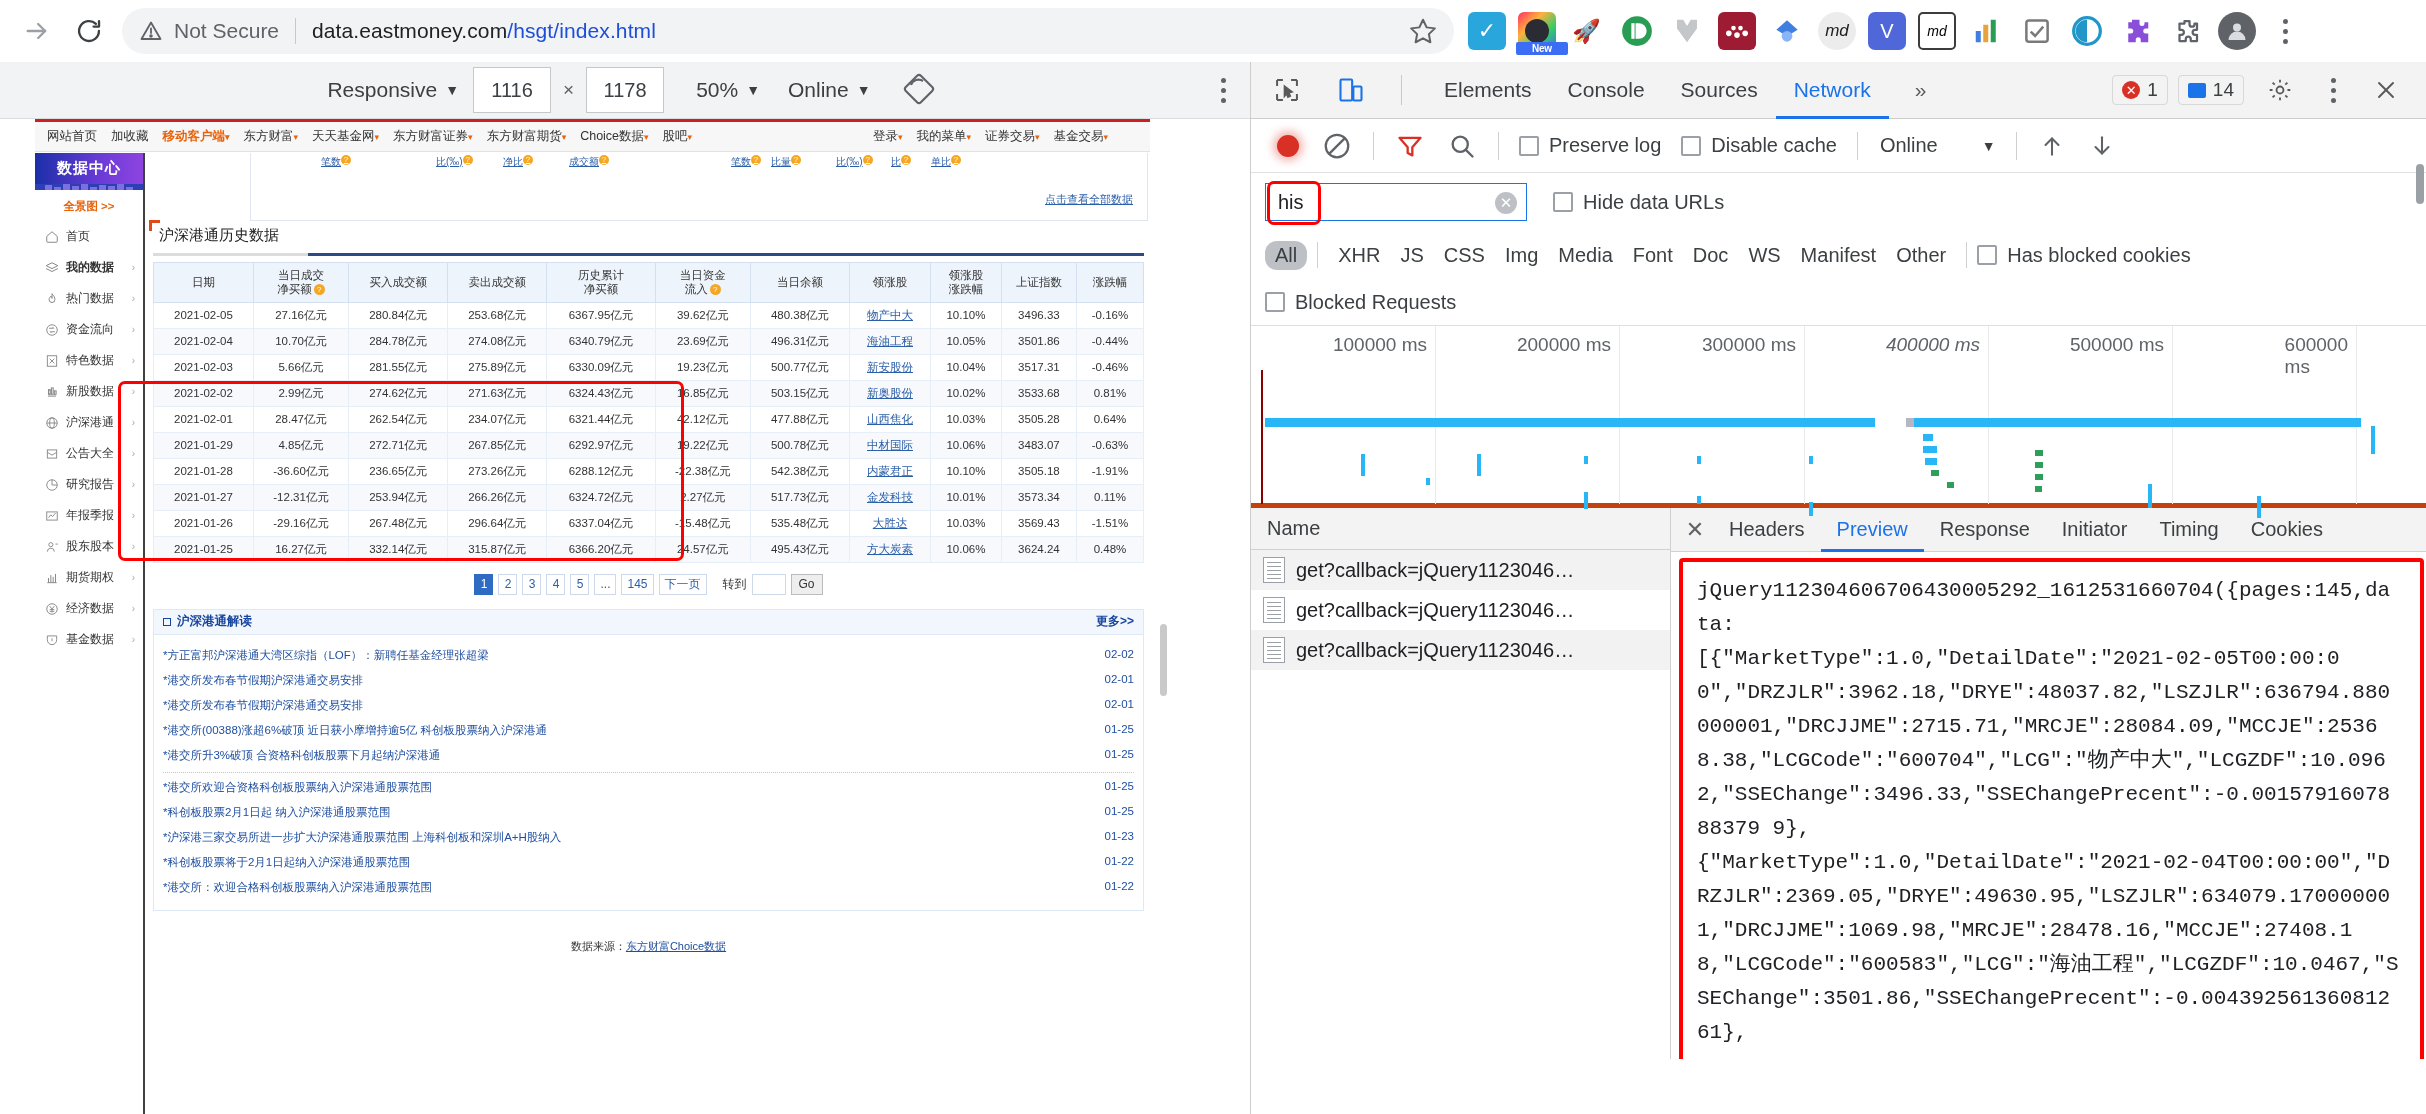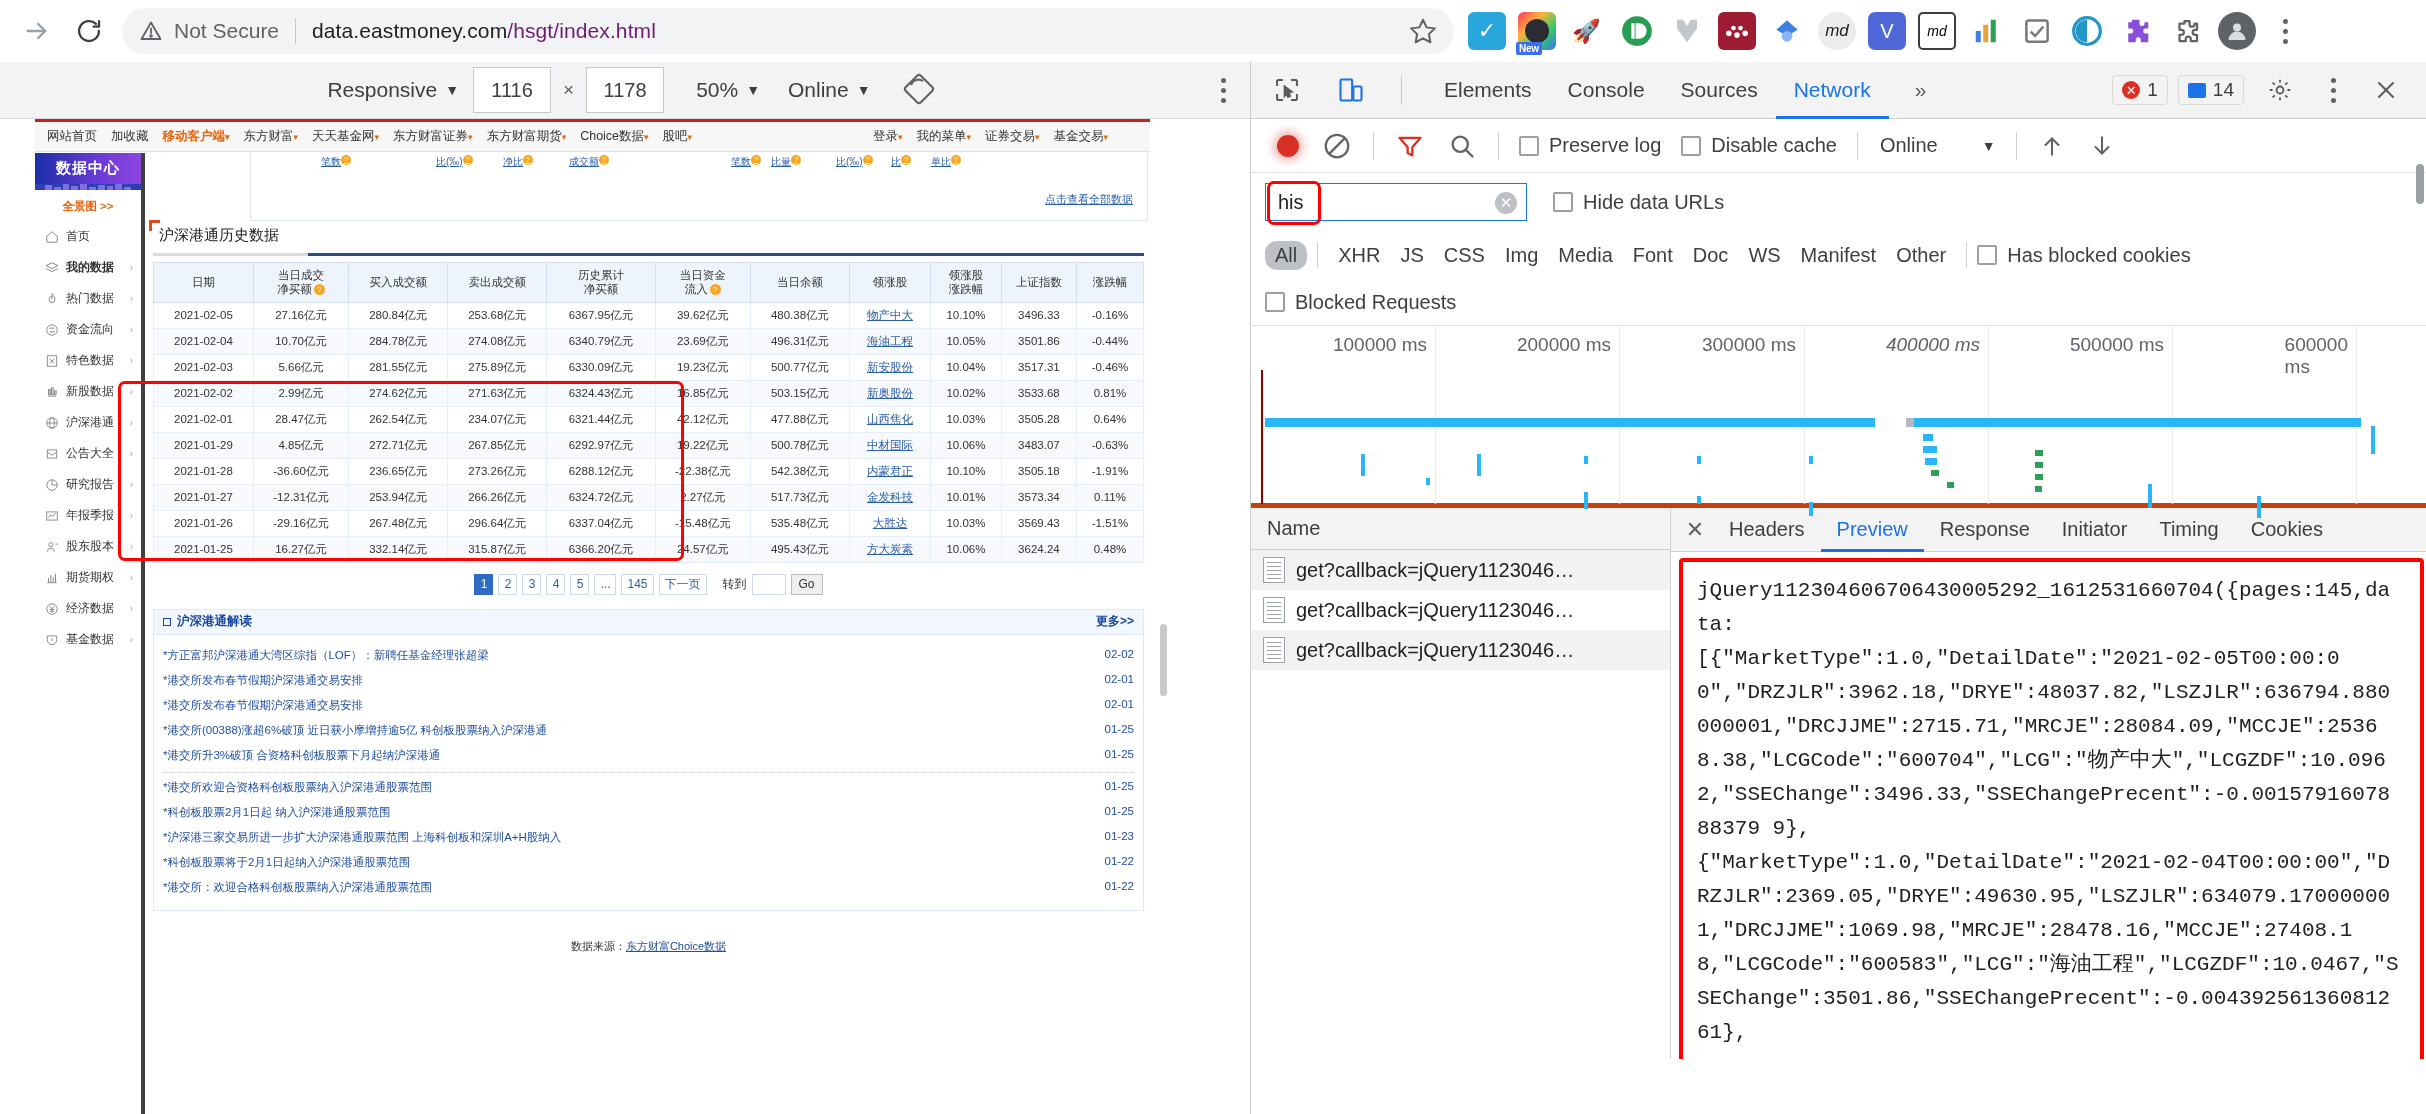--- a/index.html
+++ b/index.html
@@ -19,27 +19,27 @@
     color: #5f6368; flex: none; }
   .omnibox {
     flex: none; width: 1332px; height: 46px; margin-left: 10px;
     background: #f1f3f4; border-radius: 23px; display: flex; align-items: center;
     padding: 0 16px; gap: 0;
   }
   .warn-icon { width: 26px; height: 26px; display: flex; align-items: center; justify-content: center; color: #5f6368; flex:none; }
   .notsecure { font-size: 21px; color: #5f6368; margin-left: 10px; white-space: nowrap; }
   .omni-sep { width: 1px; height: 26px; background: #c6c9cc; margin: 0 16px; flex:none;}
   .url { font-size: 21px; color: #202124; white-space: nowrap; letter-spacing: .1px;}
-  .url .dim { color: #701a75; }
+  .url .dim { color: #1d4ed8; }
   .star { margin-left: auto; width: 30px; height: 30px; color: #5f6368; flex:none;}
   .ext-strip { display: flex; align-items: center; gap: 12px; margin-left: 14px; }
   .ext { width: 38px; height: 38px; border-radius: 6px; display:flex; align-items:center; justify-content:center;
          font-size: 17px; position: relative; flex: none;}
   .ext-new-badge { position:absolute; left:-2px; bottom:-5px; background:#3b6ef5; color:#fff;
-      font-size:10px; padding:1px 3px; border-radius:2px; font-weight:bold; letter-spacing:-.3px;}
+      font-size:10px; padding:1px 16px; border-radius:2px; font-weight:bold; letter-spacing:-.3px;}
   .kebab { width: 34px; display:flex; flex-direction:column; gap:5px; align-items:center; margin-left:12px; flex:none;}
   .kebab i { width:5px; height:5px; border-radius:50%; background:#5f6368; display:block;}
 
   
   .device-toolbar {
     position: absolute; left: 0; top: 62px; width: 1250px; height: 57px;
     background: #f1f3f4; border-bottom: 1px solid #dadce0;
     display: flex; align-items: center; justify-content: center; gap: 0;
     font-size: 21px; color: #3c4043;
   }
@@ -87,21 +87,21 @@
   .ghost-band {
     position:absolute; left:215px; top:57px; width:898px; height:42px;
     border:1px solid #dfe6f1; border-top:none; display:flex; align-items:center;
     justify-content:flex-end; padding-right:14px;
   }
   .ghost-band a { font-size:11px; color:#2b5fa8; text-decoration:underline; }
 
   
   .sidebar {
     position:absolute; left:0; top:31px; width:110px; bottom:0;
-    border-right:4px solid #404040; background:#fff;
+    border-right:2px solid #404040; background:#fff;
   }
   .dc-logo {
     height:31px; background: linear-gradient(90deg,#1b2fa8 0%, #6a3bd6 60%, #8e44e0 100%);
     color:#fff; font-size:15px; font-weight:bold; display:flex; align-items:center;
     justify-content:center; letter-spacing:1px;
   }
   .dc-bars { height:6px; background:#2c3fb5; display:flex; gap:2px; padding:0 10px; align-items:flex-end;}
   .dc-bars i { flex:1; background:#7e6fe0; display:block; }
   .dc-bars i:nth-child(2n){ height:4px;} .dc-bars i:nth-child(3n){ height:6px;}
   .quanjing { text-align:center; color:#e8630a; font-size:11.5px; font-weight:bold; padding:9px 0 7px; }

